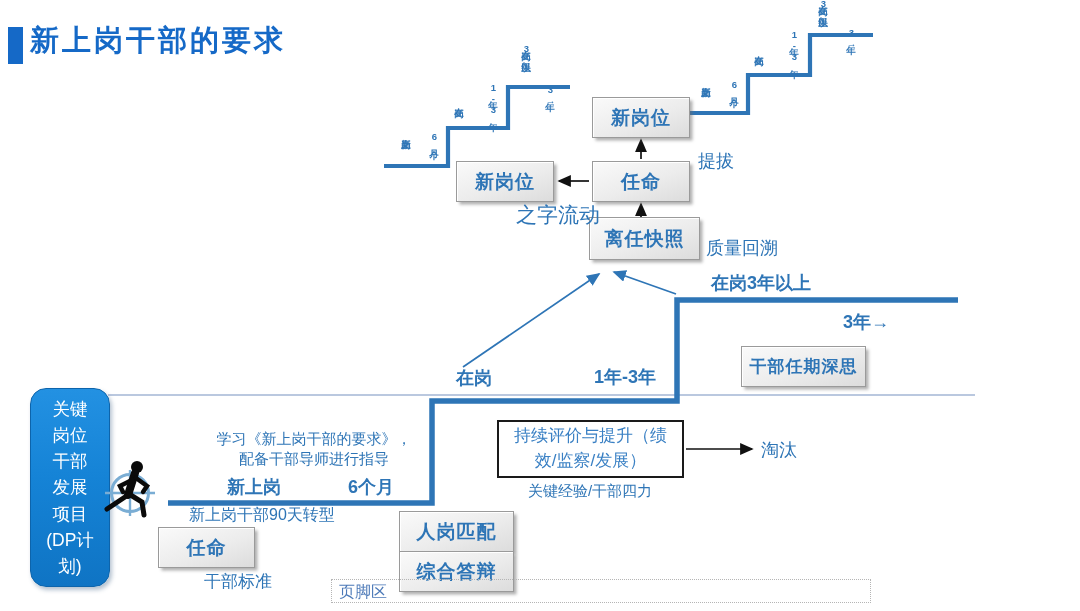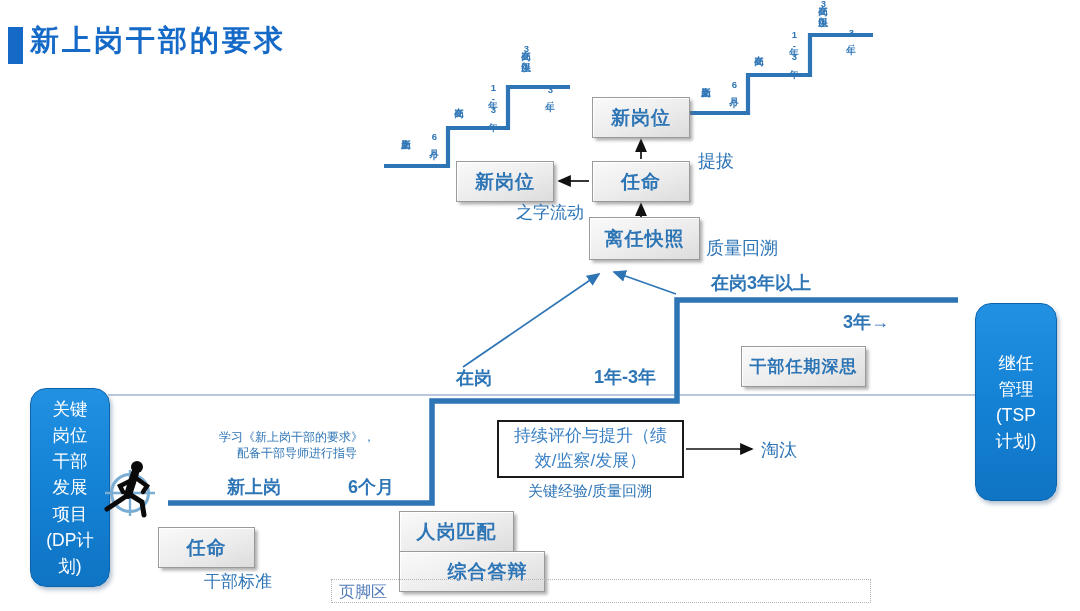--- a/index.html
+++ b/index.html
@@ -98,65 +98,62 @@
   <div class="abs vlabel" style="left:817px;top:-2px;">在岗3年以上</div>
   <div class="abs vlabel" style="left:845px;top:27px;">3年→</div>
 
   <div class="abs gbox" style="left:592px;top:97px;width:96px;height:39px;">新岗位</div>
   <div class="abs gbox" style="left:592px;top:161px;width:96px;height:39px;">任命</div>
   <div class="abs gbox" style="left:456px;top:161px;width:96px;height:39px;">新岗位</div>
   <div class="abs gbox" style="left:589px;top:217px;width:109px;height:41px;">离任快照</div>
   <div class="abs gbox small" style="left:741px;top:346px;width:123px;height:39px;">干部任期深思</div>
 
   <div class="abs lbl" style="left:698px;top:141px;font-size:18px;margin-top:8px;">提拔</div>
-  <div class="abs lbl" style="left:516px;top:201px;font-size:17px;">之字流动</div>
+  <div class="abs lbl" style="left:516px;top:201px;font-size:21px;">之字流动</div>
   <div class="abs lbl" style="left:706px;top:236px;font-size:18px;text-align:right;">质量回溯</div>
   <div class="abs lbl bold" style="left:711px;top:271px;font-size:18px;">在岗3年以上</div>
   <div class="abs lbl bold" style="left:843px;top:310px;font-size:18px;">3年→</div>
   <div class="abs lbl bold" style="left:456px;top:366px;font-size:18px;">在岗</div>
   <div class="abs lbl bold" style="left:594px;top:365px;font-size:18px;">1年-3年</div>
 
   <div class="abs panel" style="left:30px;top:388px;width:78px;height:197px;">关键
 岗位
 干部
 发展
 项目
 (DP计
 划)</div>
-  <div class="abs panel" style="left:975px;top:303px;width:80px;height:196px;">继任
-管理
-(TSP
-计划)</div>
 
   <svg class="abs" style="left:103px;top:458px;" width="58" height="62" viewBox="0 0 58 62">
     <line x1="2" y1="35" x2="52" y2="35" stroke="#7aadd4" stroke-width="2.4"></line>
     <line x1="27" y1="12" x2="27" y2="58" stroke="#7aadd4" stroke-width="2.4"></line>
     <circle cx="27" cy="35" r="18.5" fill="none" stroke="#7aadd4" stroke-width="3"></circle>
     <circle cx="34" cy="9" r="6" fill="#0a0a0a"></circle>
     <path d="M32,15 L25,37" stroke="#0a0a0a" stroke-width="8" stroke-linecap="round" fill="none"></path>
     <path d="M33,20 L44,28 L40,34" stroke="#0a0a0a" stroke-width="4.5" stroke-linecap="round" fill="none"></path>
     <path d="M29,22 L17,28 L20,34" stroke="#0a0a0a" stroke-width="4.5" stroke-linecap="round" fill="none"></path>
     <path d="M26,36 L39,44 L41,57" stroke="#0a0a0a" stroke-width="5" stroke-linecap="round" fill="none"></path>
     <path d="M25,37 L13,45 L4,51" stroke="#0a0a0a" stroke-width="5" stroke-linecap="round" fill="none"></path>
   </svg>
 
-  <div class="abs lbl center" style="left:163px;top:429px;width:268px;font-size:12px;line-height:1.35;white-space:normal;">
+  <div class="abs lbl center" style="left:180px;top:429px;width:268px;font-size:15px;line-height:1.35;white-space:normal;">
     <div>学习《新上岗干部的要求》，</div>
     <div>配备干部导师进行指导</div>
   </div>
   <div class="abs lbl bold" style="left:227px;top:475px;font-size:18px;">新上岗</div>
   <div class="abs lbl bold" style="left:348px;top:475px;font-size:18px;">6个月</div>
+  <div class="abs lbl" style="left:189px;top:505px;font-size:16px;">新上岗干部90天转型</div>
 
   <div class="abs gbox" style="left:158px;top:527px;width:95px;height:39px;">任命</div>
   <div class="abs lbl" style="left:168px;top:570px;font-size:17px;margin-left:36px;">干部标准</div>
   <div class="abs gbox" style="left:399px;top:511px;width:113px;height:39px;">人岗匹配</div>
-  <div class="abs gbox" style="left:399px;top:551px;width:113px;height:39px;padding-left:31px;">综合答辩</div>
+  <div class="abs gbox" style="left:399px;top:551px;width:113px;height:39px;">综合答辩</div>
 
   <div class="abs wbox" style="left:497px;top:420px;width:187px;height:58px;">持续评价与提升（绩效/监察/发展）</div>
   <div class="abs lbl center" style="left:490px;top:482px;width:200px;font-size:15px;line-height:1.25;white-space:normal;">
-    <div>关键经验/质量回溯</div>
+    <div>关键经验/干部四力</div>
   </div>
   <div class="abs lbl" style="left:761px;top:438px;font-size:18px;">淘汰</div>
 
   <div class="abs" id="footer-box"></div>
   <div class="abs" id="footer-label">页脚区</div>
 
 </div>
 
 </body></html>

